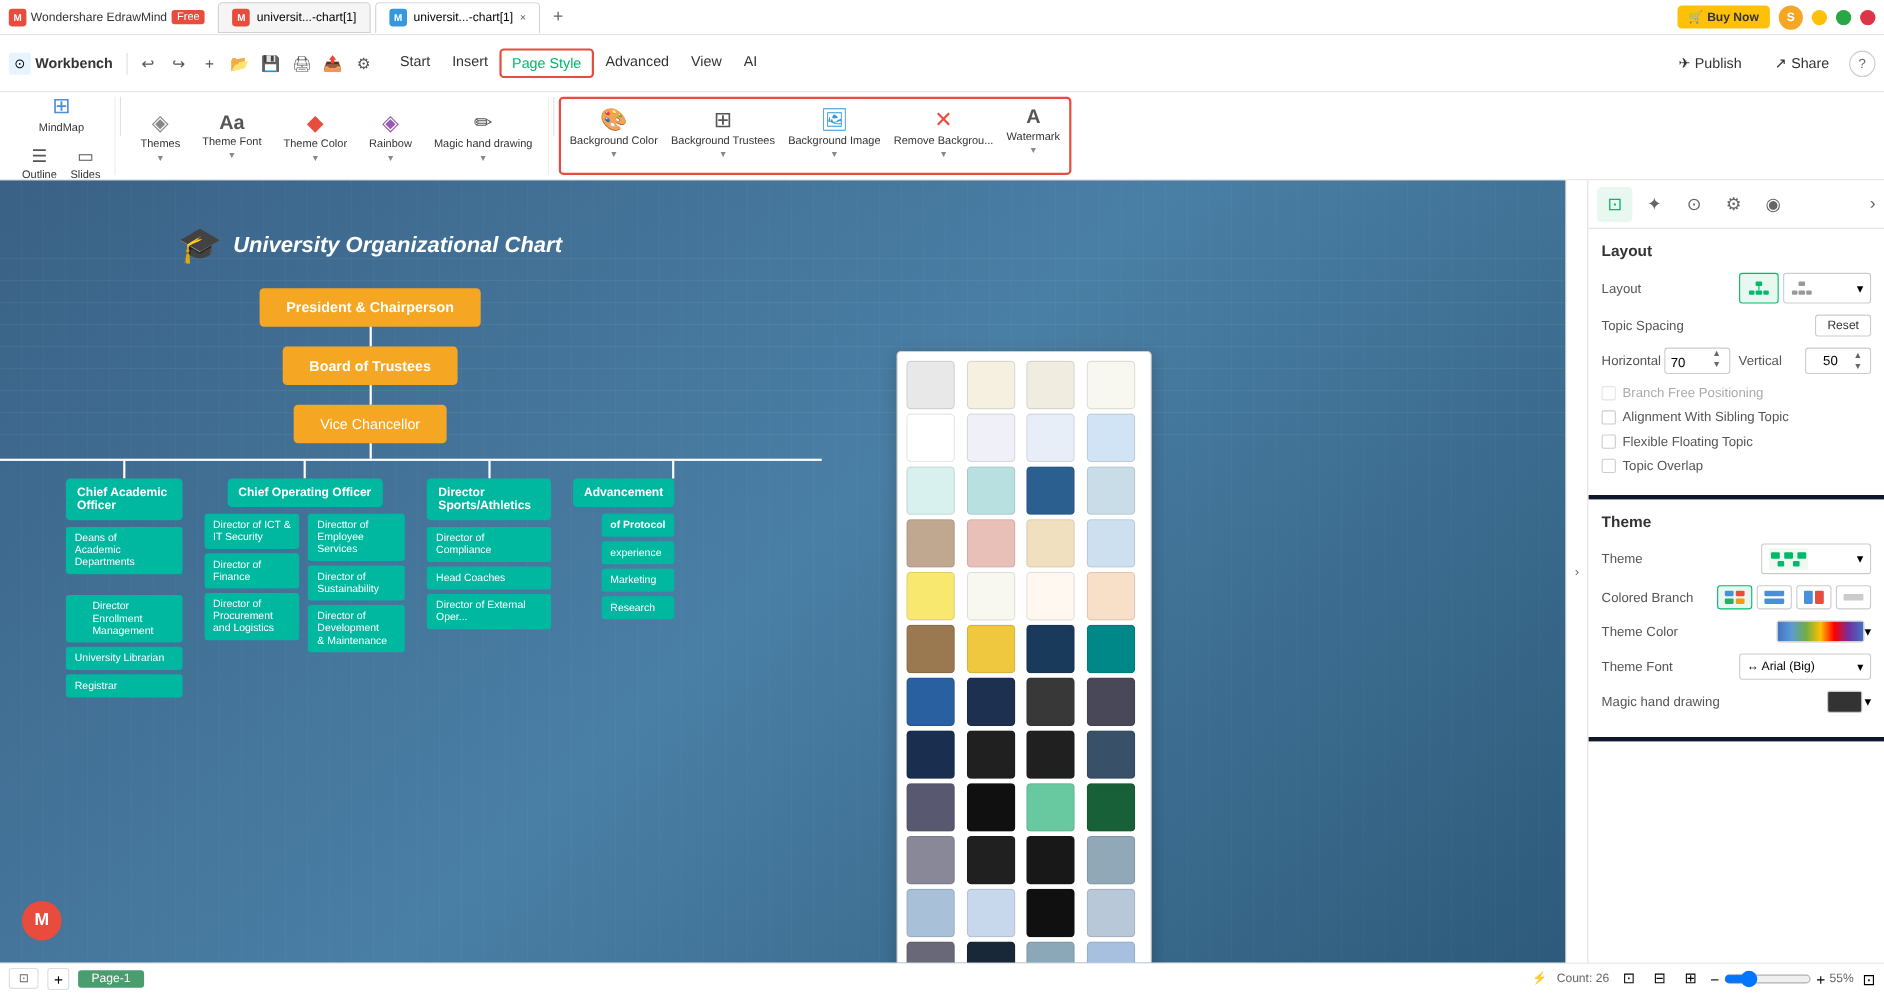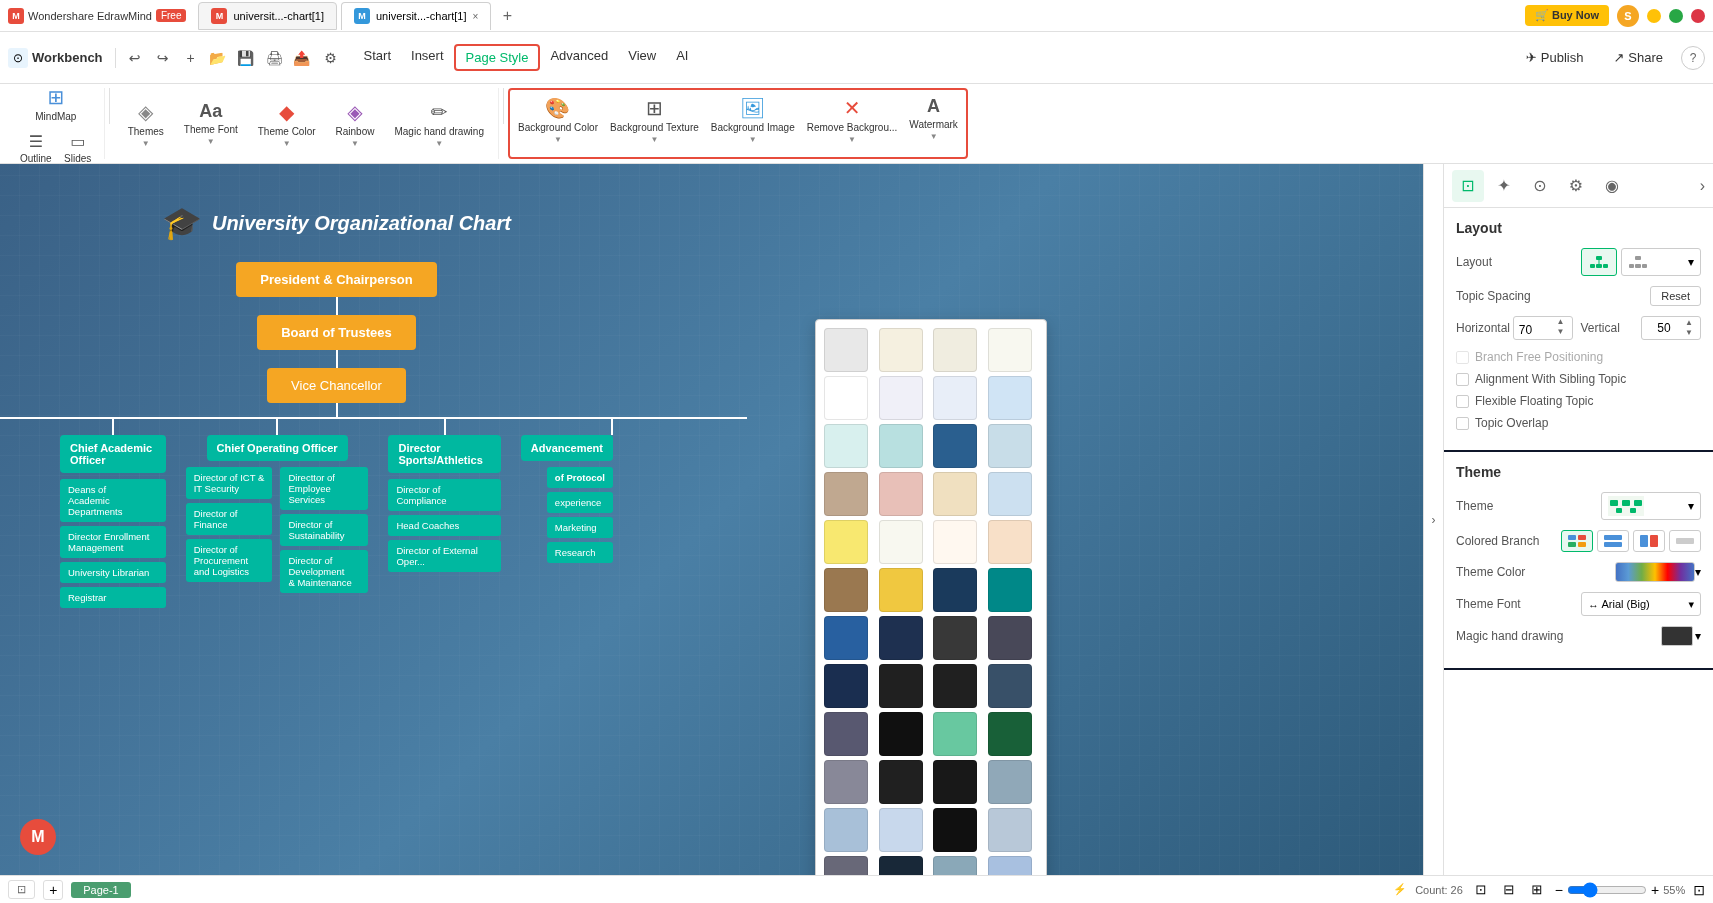--- a/index.html
+++ b/index.html
@@ -96,21 +96,21 @@
     
     .right-panel {
       width: 270px; background: #fff; border-left: 1px solid #e0e0e0;
       display: flex; flex-direction: column; overflow-y: auto;
     }
     .right-panel-tabs { display: flex; align-items: center; height: 44px; border-bottom: 1px solid #e0e0e0; padding: 0 8px; gap: 4px; }
     .rp-tab { width: 32px; height: 32px; display: flex; align-items: center; justify-content: center; border-radius: 4px; cursor: pointer; font-size: 16px; color: #666; }
     .rp-tab.active { background: #e8f8f0; color: #00b96b; }
     .collapse-btn { margin-left: auto; font-size: 16px; cursor: pointer; color: #666; }
 
-    .rp-section { padding: 12px; border-bottom: 2px solid #0f172a; }
+    .rp-section { padding: 12px; border-bottom: 4px solid #0f172a; }
     .rp-section-title { font-size: 14px; font-weight: 600; color: #333; margin-bottom: 12px; }
     .rp-row { display: flex; align-items: center; margin-bottom: 10px; }
     .rp-label { font-size: 12px; color: #555; flex: 1; }
     .rp-control { display: flex; align-items: center; gap: 4px; }
     .layout-icon { width: 36px; height: 28px; border: 1px solid #ccc; border-radius: 3px; display: flex; align-items: center; justify-content: center; font-size: 14px; cursor: pointer; background: #fff; }
     .layout-icon.active { border-color: #00b96b; background: #e8f8f0; }
     .layout-dropdown { width: 80px; height: 28px; border: 1px solid #ccc; border-radius: 3px; display: flex; align-items: center; justify-content: space-between; padding: 0 6px; cursor: pointer; font-size: 12px; }
     .reset-btn { padding: 3px 10px; border: 1px solid #ccc; border-radius: 3px; font-size: 11px; cursor: pointer; background: #fff; color: #333; }
     .num-input { width: 50px; height: 24px; border: 1px solid #ccc; border-radius: 3px; font-size: 12px; text-align: center; display: flex; align-items: center; justify-content: space-between; }
     .num-spinners { display: flex; flex-direction: column; }
@@ -258,21 +258,21 @@
   <div class="v-sep"></div>
 
   <div class="ribbon-highlighted">
     <div class="ribbon-icon-lg">
       <span class="icon" style="color:#f39c12;">🎨</span>
       <span class="label">Background Color</span>
       <span style="font-size:8px;color:#888;">▼</span>
     </div>
     <div class="ribbon-icon-lg">
       <span class="icon" style="color:#555;">⊞</span>
-      <span class="label">Background Texture</span>
+      <span class="label">Background Trustees</span>
       <span style="font-size:8px;color:#888;">▼</span>
     </div>
     <div class="ribbon-icon-lg">
       <span class="icon" style="color:#3498db;">🖼</span>
       <span class="label">Background Image</span>
       <span style="font-size:8px;color:#888;">▼</span>
     </div>
     <div class="ribbon-icon-lg">
       <span class="icon" style="color:#e74c3c;">✕</span>
       <span class="label">Remove Backgrou...</span>
@@ -319,21 +319,21 @@
 
         <div style="display:flex;gap:20px;justify-content:center;align-items:flex-start;margin-top:0;">
 
           <div style="display:flex;flex-direction:column;align-items:center;">
             <div style="width:2px;height:16px;background:#fff;"></div>
             <div style="background:#00b8a0;color:#fff;font-size:11px;font-weight:600;padding:7px 10px;border-radius:4px;">
               <span>Chief Academic Officer</span>
             </div>
             <div style="display:flex;flex-direction:column;gap:4px;margin-top:6px;">
               <div style="background:#00b8a0;color:#fff;font-size:9.5px;padding:5px 8px;border-radius:3px;">Deans of<br>Academic Departments</div>
-              <div style="background:#00b8a0;color:#fff;font-size:9.5px;padding:5px 8px;border-radius:3px;">Director Enrollment<br>Management</div>
+              <div style="background:#00b8a0;color:#fff;font-size:9.5px;padding:5px 24px;border-radius:3px;margin-top:15px;">Director Enrollment<br>Management</div>
               <div style="background:#00b8a0;color:#fff;font-size:9.5px;padding:5px 8px;border-radius:3px;">University Librarian</div>
               <div style="background:#00b8a0;color:#fff;font-size:9.5px;padding:5px 8px;border-radius:3px;">Registrar</div>
             </div>
           </div>
 
           <div style="display:flex;flex-direction:column;align-items:center;">
             <div style="width:2px;height:16px;background:#fff;"></div>
             <div style="background:#00b8a0;color:#fff;font-size:11px;font-weight:600;padding:7px 10px;border-radius:4px;">
               <span>Chief Operating Officer</span>
             </div>

